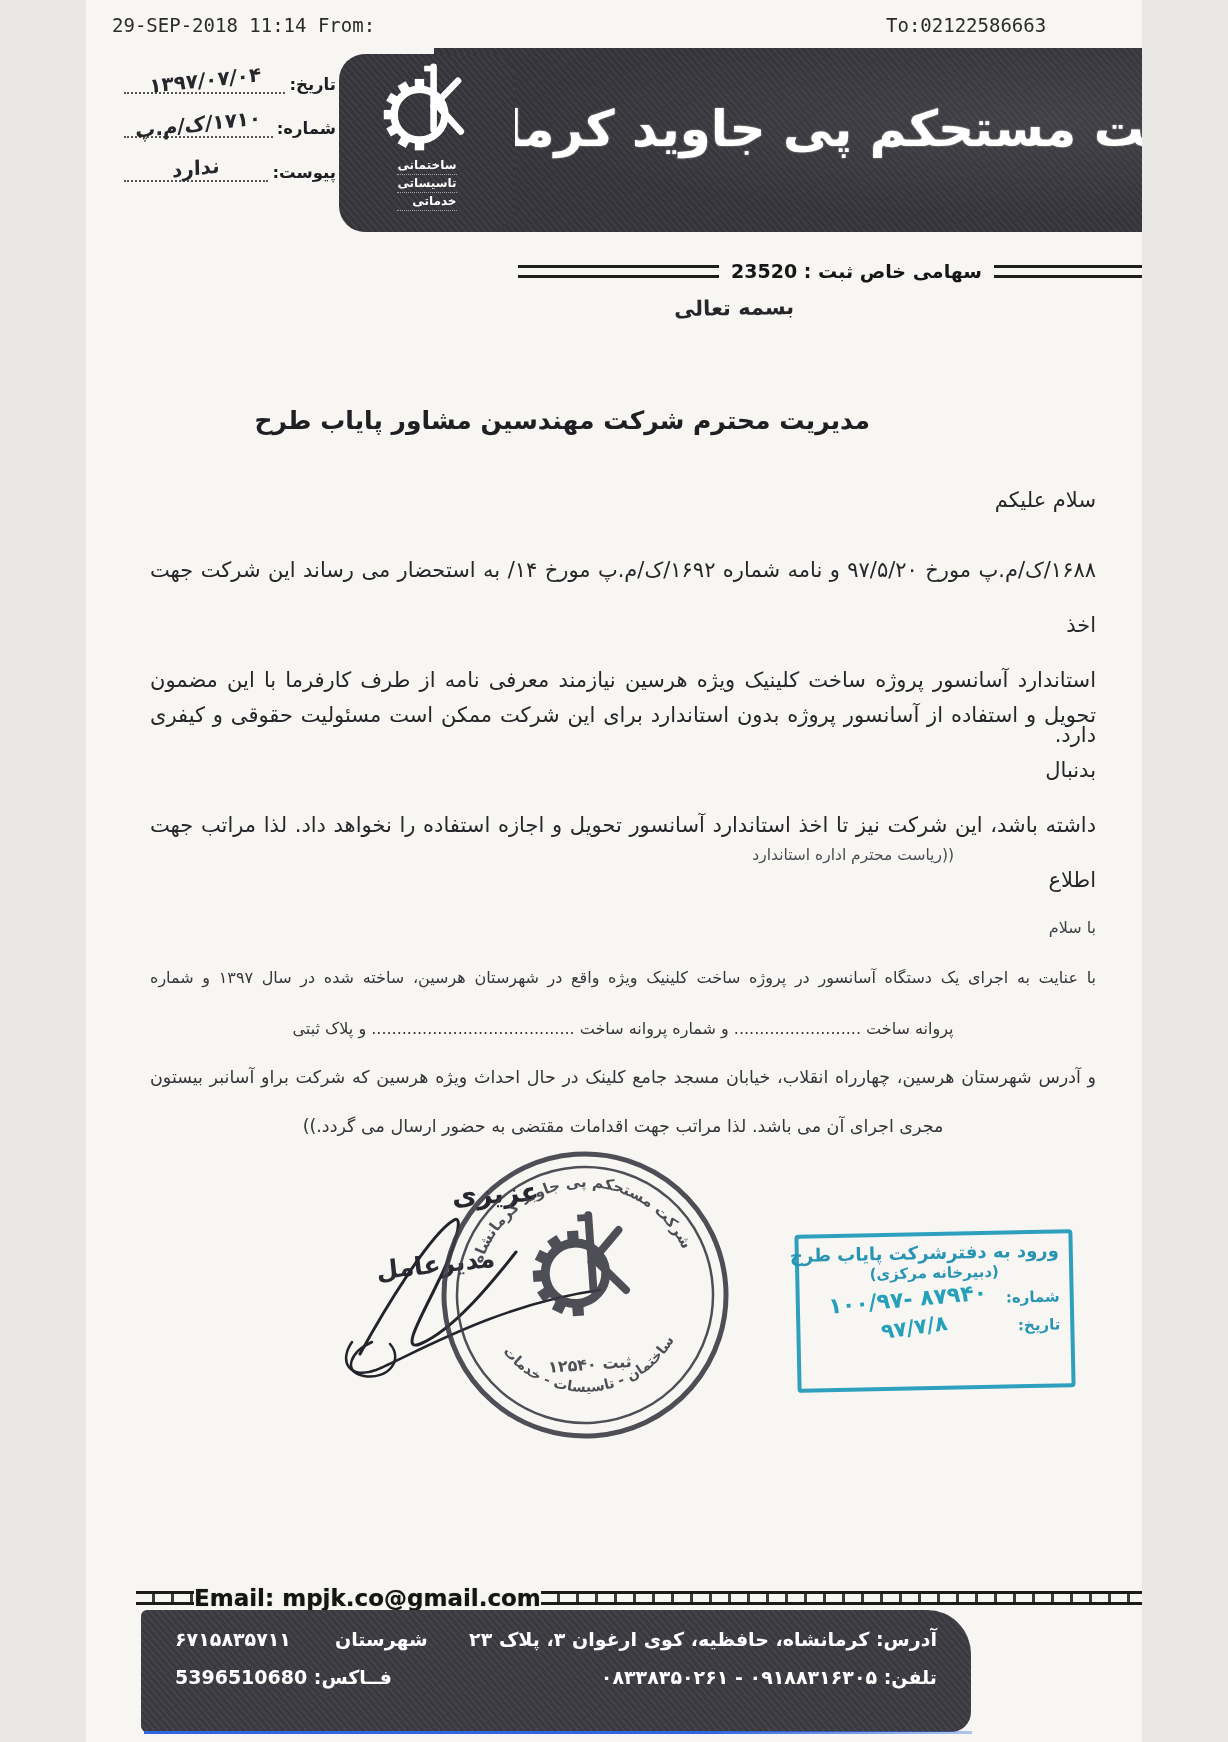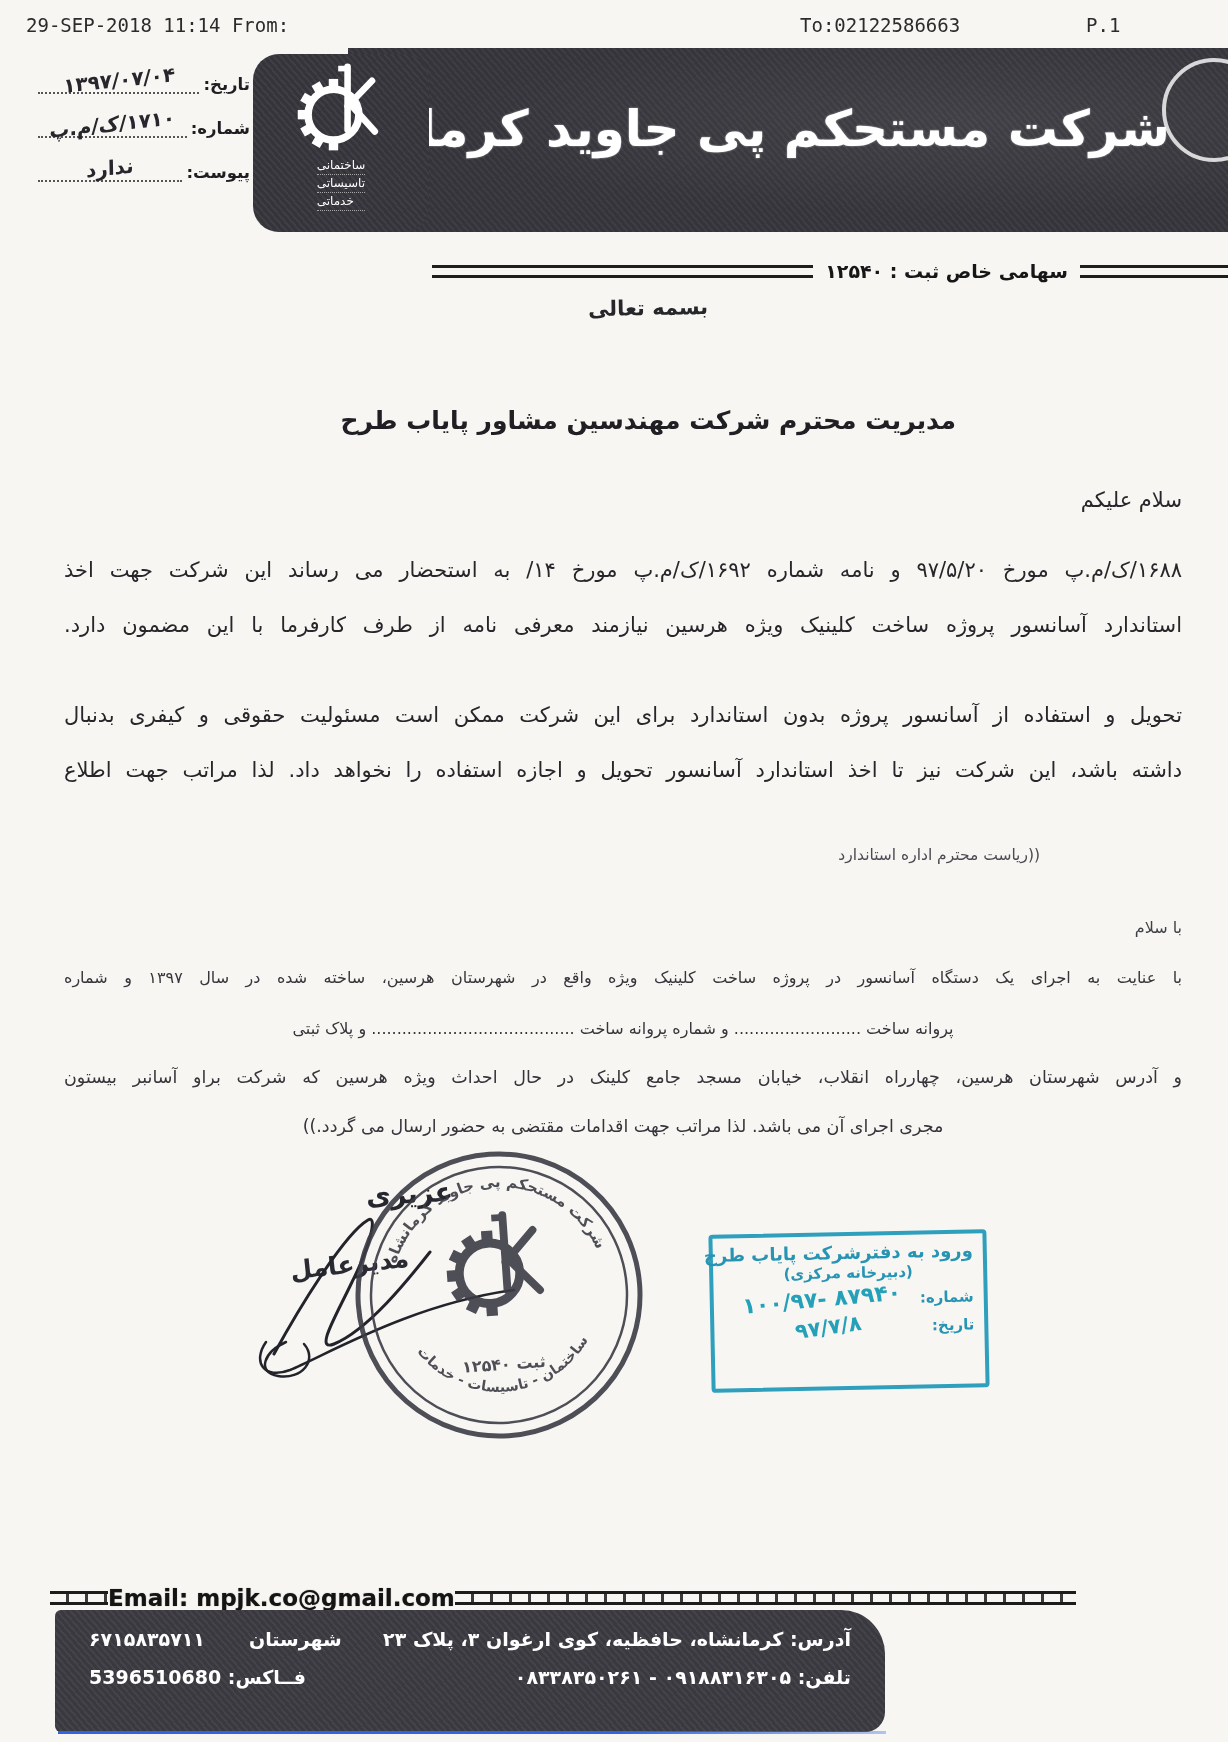--- a/index.html
+++ b/index.html
@@ -1,16 +1,16 @@
 <!DOCTYPE html>
 <html lang="fa"><head>
 <meta charset="utf-8">
 <style>
   html,body{margin:0;padding:0;background:#e9e8e4;}
-  #page{position:relative;width:1228px;height:1742px;margin:0 auto;background:#f7f6f2;
+  #page{position:relative;width:1056px;height:1742px;margin:0 auto;background:#f7f6f2;
         overflow:hidden;font-family:"DejaVu Sans",sans-serif;color:#222;}
   
   .fax-header{position:absolute;top:14px;left:0;right:0;height:30px;
               font-family:"DejaVu Sans Mono",monospace;font-size:19px;color:#2b2b2b;}
   .fax-from{position:absolute;left:26px;top:0;}
   .fax-to{position:absolute;left:800px;top:0;}
   .fax-page{position:absolute;left:1086px;top:0;}
   
   .banner{position:absolute;left:348px;top:48px;width:880px;height:184px;
           background:#35343a;
@@ -19,21 +19,21 @@
           overflow:hidden;}
   .banner-title{position:absolute;right:58px;top:52px;font-size:50px;font-weight:bold;color:#fff;
                 letter-spacing:2px;white-space:nowrap;direction:rtl;text-shadow:0 0 2px rgba(255,255,255,.6);}
   .banner-ghost{position:absolute;right:-38px;top:10px;width:96px;height:96px;border:4px solid rgba(255,255,255,.8);
                 border-radius:50%;}
   .logo-box{position:absolute;left:253px;top:54px;width:176px;height:178px;background:#35343a;
             background-image:repeating-linear-gradient(49deg,rgba(255,255,255,.05) 0 2px,transparent 2px 5px);
             border-radius:26px;display:flex;flex-direction:column;align-items:center;
             padding-top:8px;box-sizing:border-box;z-index:3;}
   .logo-mark{width:96px;height:94px;color:#ffffff;}
-  .logo-lines{margin-top:1px;text-align:left;color:#fff;font-size:12px;font-weight:normal;
+  .logo-lines{margin-top:1px;text-align:right;color:#fff;font-size:12px;font-weight:bold;
               line-height:17px;letter-spacing:3px;direction:rtl;}
   .logo-lines div{border-bottom:1px dotted rgba(255,255,255,.55);}
   
   .meta{position:absolute;left:38px;top:66px;width:212px;direction:rtl;}
   .meta-row{display:flex;align-items:flex-end;margin-bottom:16px;}
   .meta-label{font-size:16.5px;font-weight:bold;white-space:nowrap;color:#1d1d22;}
   .meta-line{flex:1;border-bottom:2px dotted #555;margin-right:4px;min-height:26px;
              display:flex;align-items:flex-end;justify-content:center;}
   .hand{display:inline-block;font-size:20px;font-weight:bold;color:#26262c;
         transform:rotate(-6deg) skewX(-5deg);transform-origin:center;}
@@ -164,21 +164,21 @@
     <div class="meta-row">
       <span class="meta-label">پیوست:</span>
       <span class="meta-line">
         <span class="hand">ندارد</span>
       </span>
     </div>
   </div>
 
   <div class="reg-row">
     <span class="dline short"></span>
-    <span class="reg-text">سهامی خاص ثبت : ۱۲۵۴۰</span>
+    <span class="reg-text">سهامی خاص ثبت : 23520</span>
     <span class="dline long"></span>
   </div>
 
   <div class="besmeh">بسمه تعالی</div>
   <div class="recipient">مدیریت محترم شرکت مهندسین مشاور پایاب طرح</div>
   <div class="salam">سلام علیکم</div>
 
   <div class="para p1">
     <div class="line-j">۱۶۸۸/ک/م.پ مورخ ۹۷/۵/۲۰ و نامه شماره ۱۶۹۲/ک/م.پ مورخ ۱۴/ به استحضار می رساند این شرکت جهت اخذ</div>
     <div class="line-j">استاندارد آسانسور پروژه ساخت کلینیک ویژه هرسین نیازمند معرفی نامه از طرف کارفرما با این مضمون دارد.</div>

